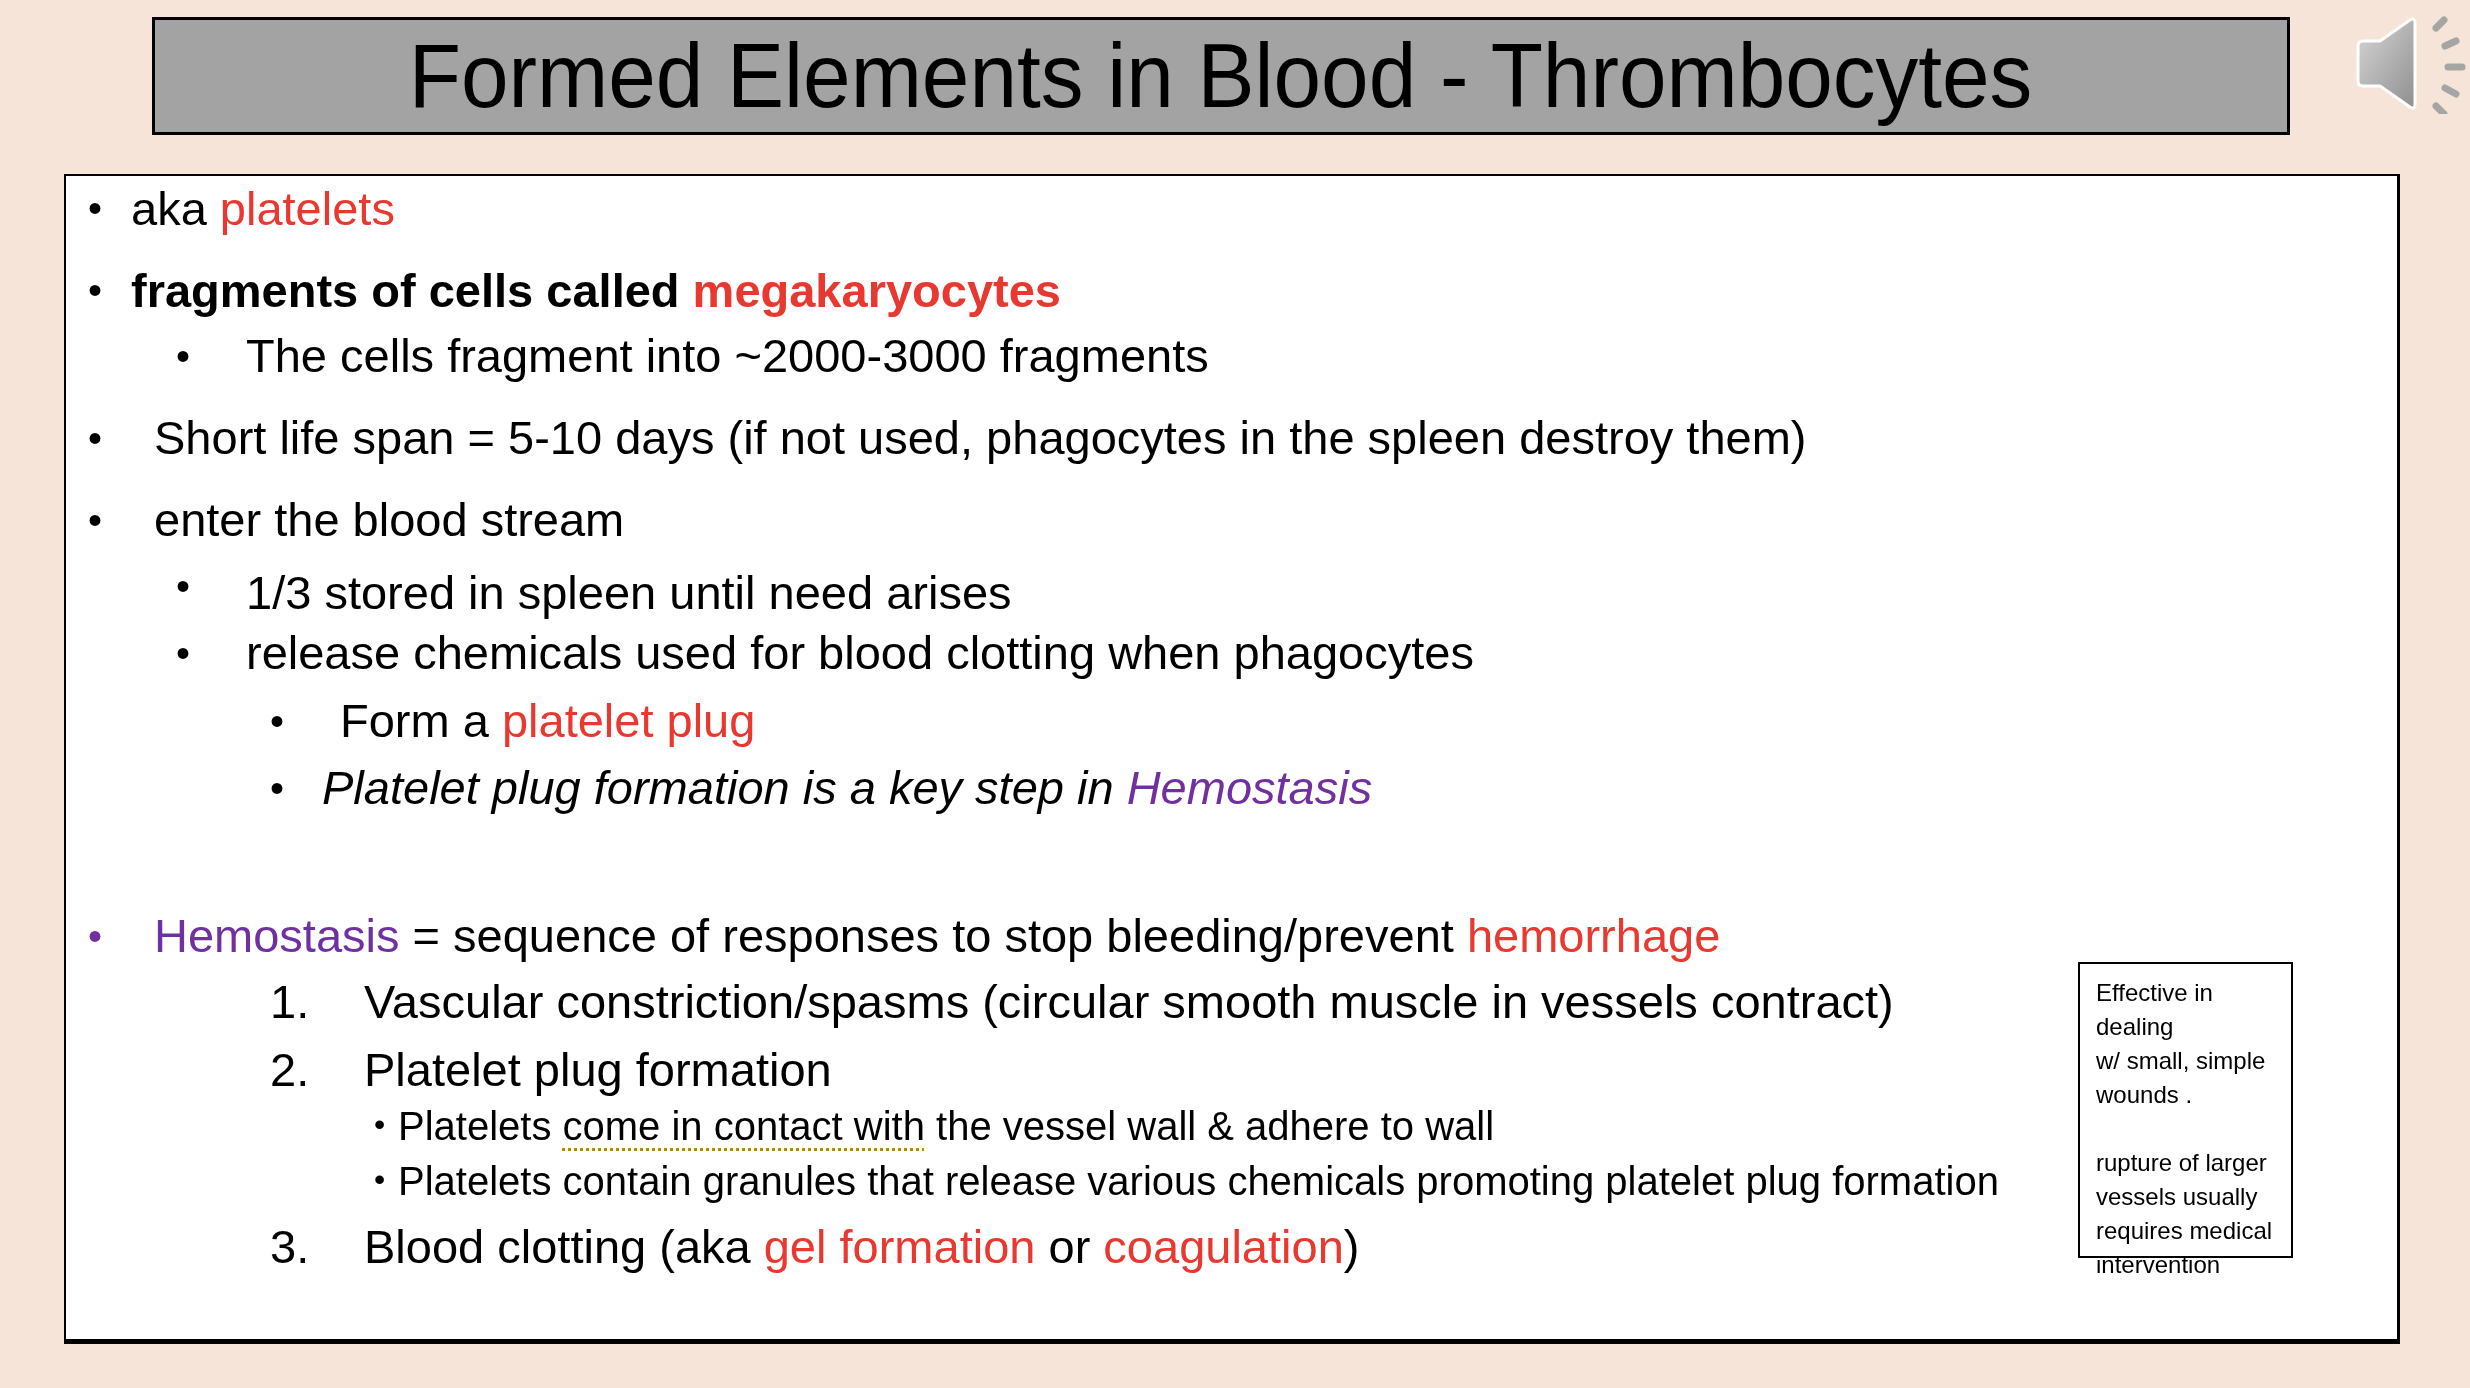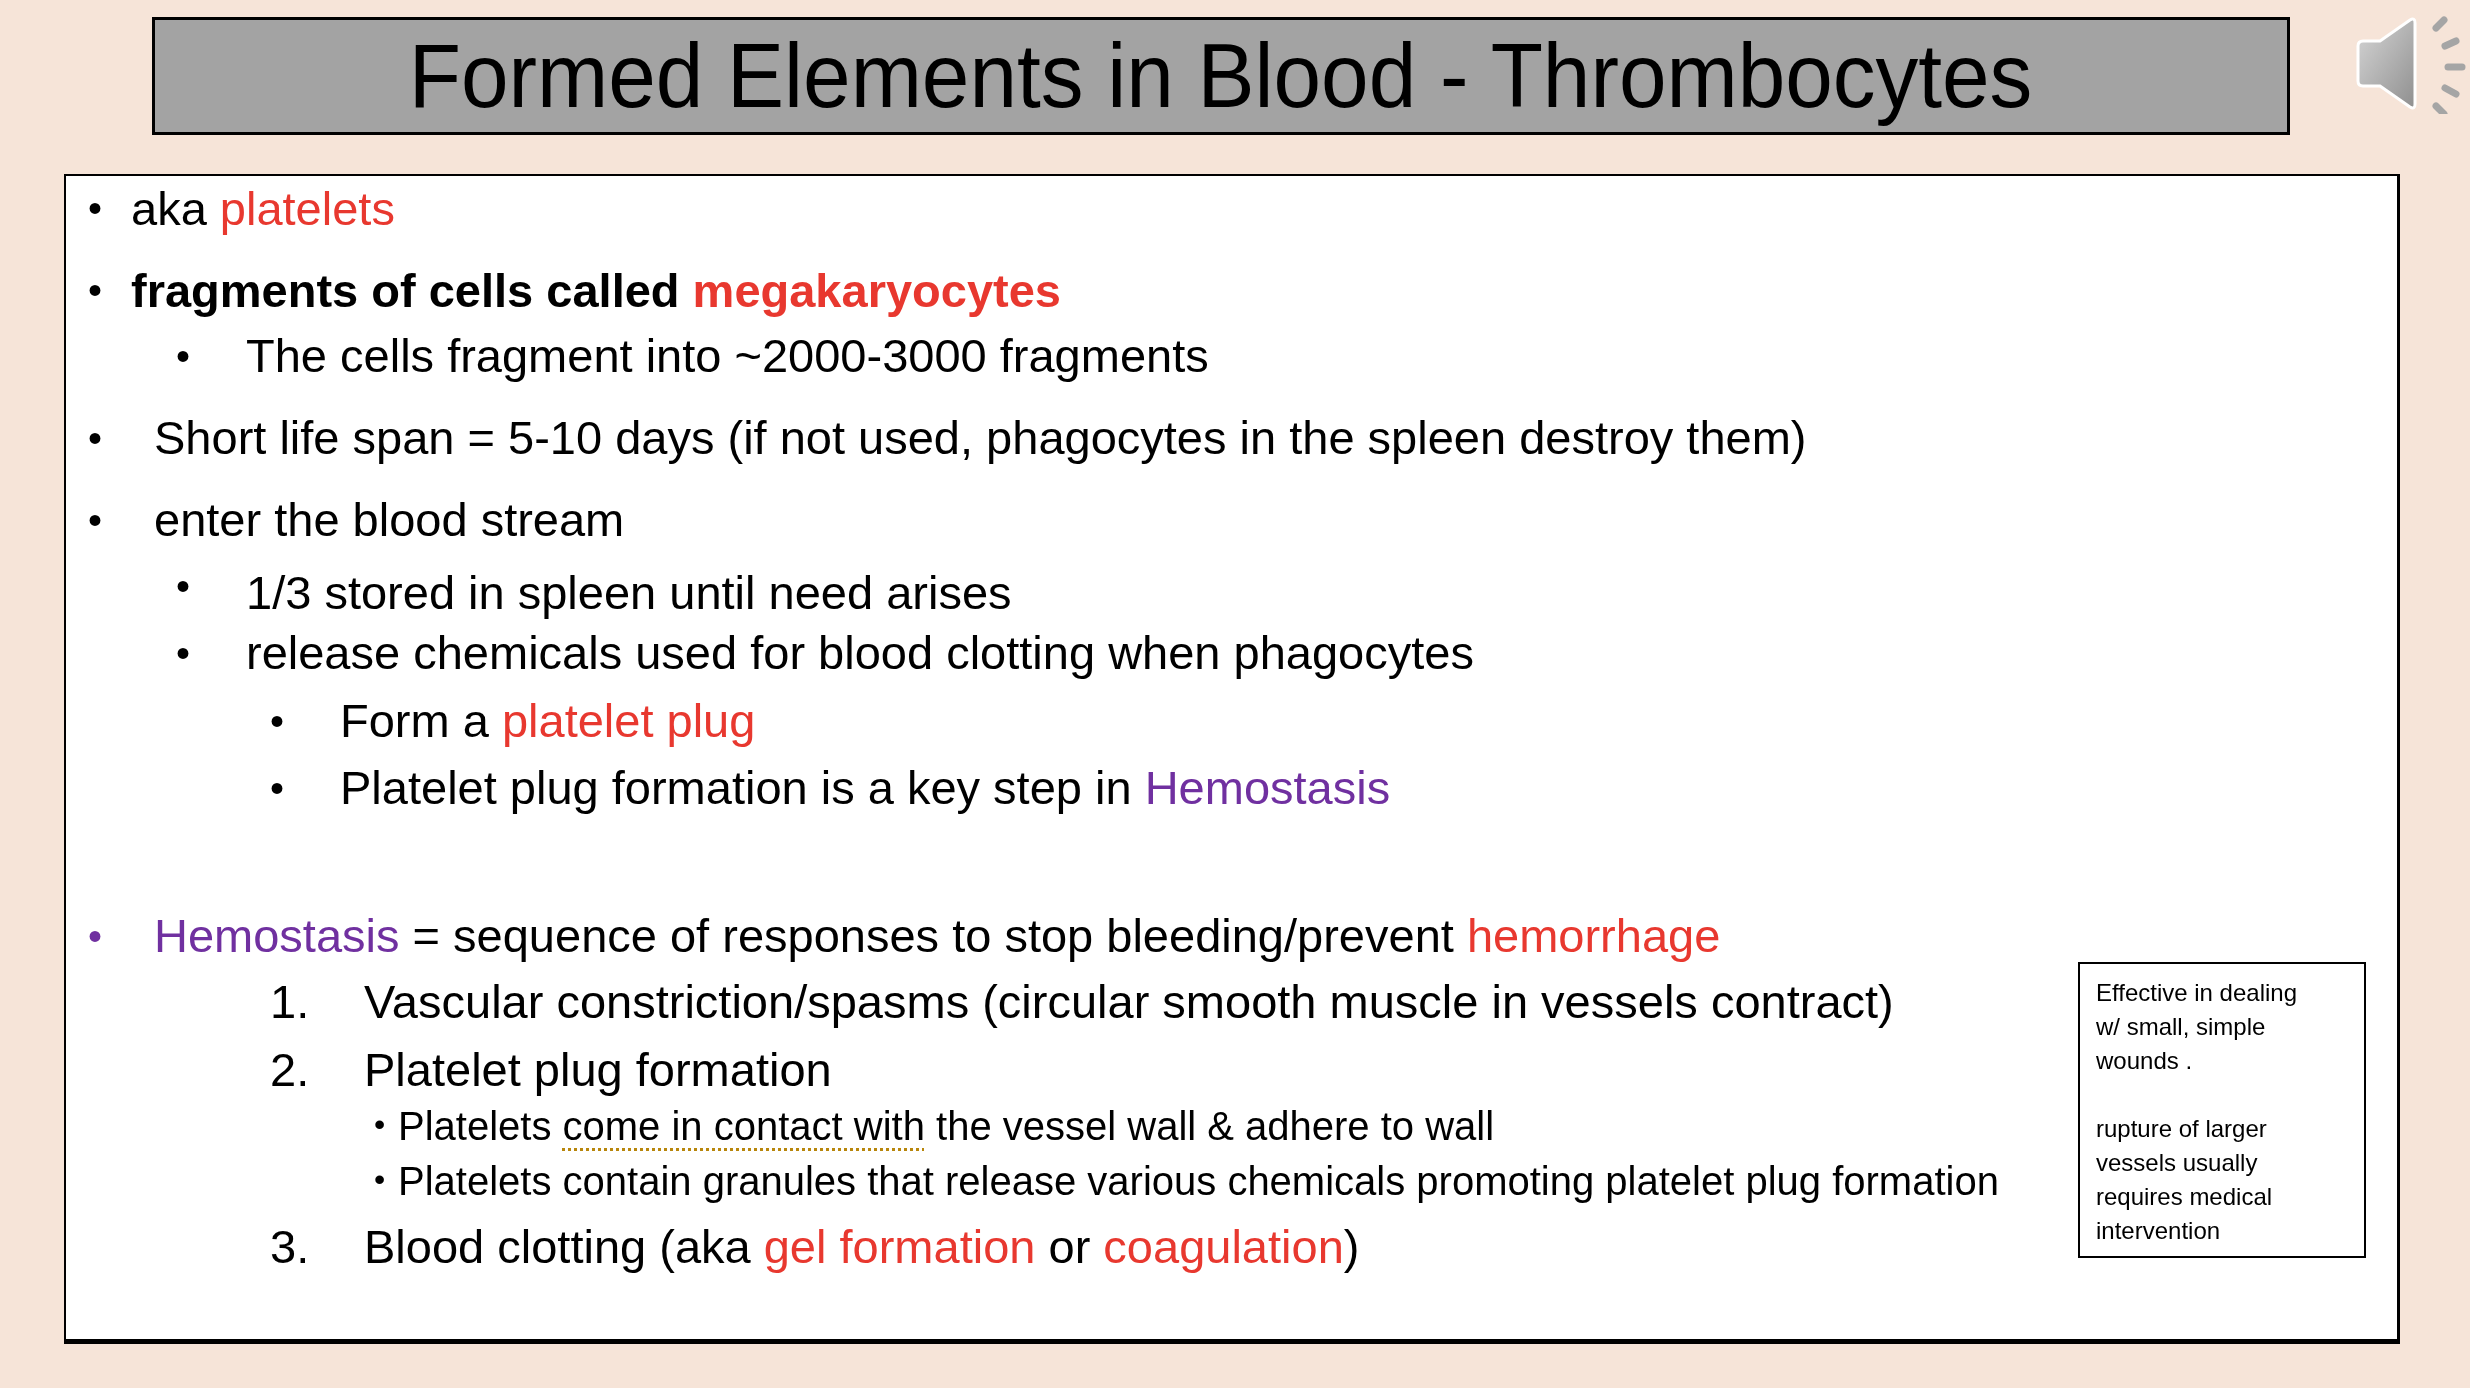--- a/index.html
+++ b/index.html
@@ -35,21 +35,21 @@
     .l2 { font-size:47px; }
     .l3 { font-size:40px; }
     .bullet { position:absolute; font-size:40px; }
     .red { color:#e8382f; }
     .purple { color:#7030a0; }
     .squiggle {
       text-decoration:underline dotted #b8860b;
       text-underline-offset:8px; text-decoration-thickness:3px;margin-top:38px;
     }
     .note-box {
-      position:absolute; left:2078px; top:962px; width:288px; height:296px;
+      position:absolute; left:2078px; top:962px; width:215px; height:296px;
       border:2px solid #000; background:#fff; box-sizing:border-box;
       padding:12px 0 0 16px;
       font-size:24px; line-height:34px;
       font-family:"Liberation Sans", sans-serif;
     }
     .note-box p { margin:0; white-space:pre-line; }
     .note-box p + p { margin-top:34px; }
   </style>
 </head>
 <body>
@@ -98,21 +98,21 @@
   <div class="line l1" style="left:88px; top:316px;">enter the blood stream</div>
   <span class="bullet" style="left:110px; top:388px;">•</span>
   <div class="line l2" style="left:180px; top:382px;margin-top:7px;">1/3 stored in spleen until need arises</div>
   <span class="bullet" style="left:110px; top:455px;">•</span>
   <div class="line l2" style="left:180px; top:449px;">release chemicals used for blood clotting when phagocytes</div>
   <span class="bullet" style="left:204px; top:523px;">•</span>
   <div class="line l2" style="left:274px; top:517px;">
     <span>Form a </span><span class="red">platelet plug</span>
   </div>
   <span class="bullet" style="left:204px; top:590px;">•</span>
-  <div class="line l2" style="left:274px; top:584px;">
+  <div class="line l2" style="left:256px; top:584px;font-style:italic;">
     <span>Platelet plug formation is a key step in </span><span class="purple">Hemostasis</span>
   </div>
 
   <span class="bullet purple" style="left:22px; top:738px;">•</span>
   <div class="line l1" style="left:88px; top:732px;">
     <span class="purple">Hemostasis</span><span> = sequence of responses to stop bleeding/prevent </span><span class="red">hemorrhage</span>
   </div>
 
   <div class="line l1" style="left:204px; top:798px;">1.</div>
   <div class="line l1" style="left:298px; top:798px;">Vascular constriction/spasms (circular smooth muscle in vessels contract)</div>

